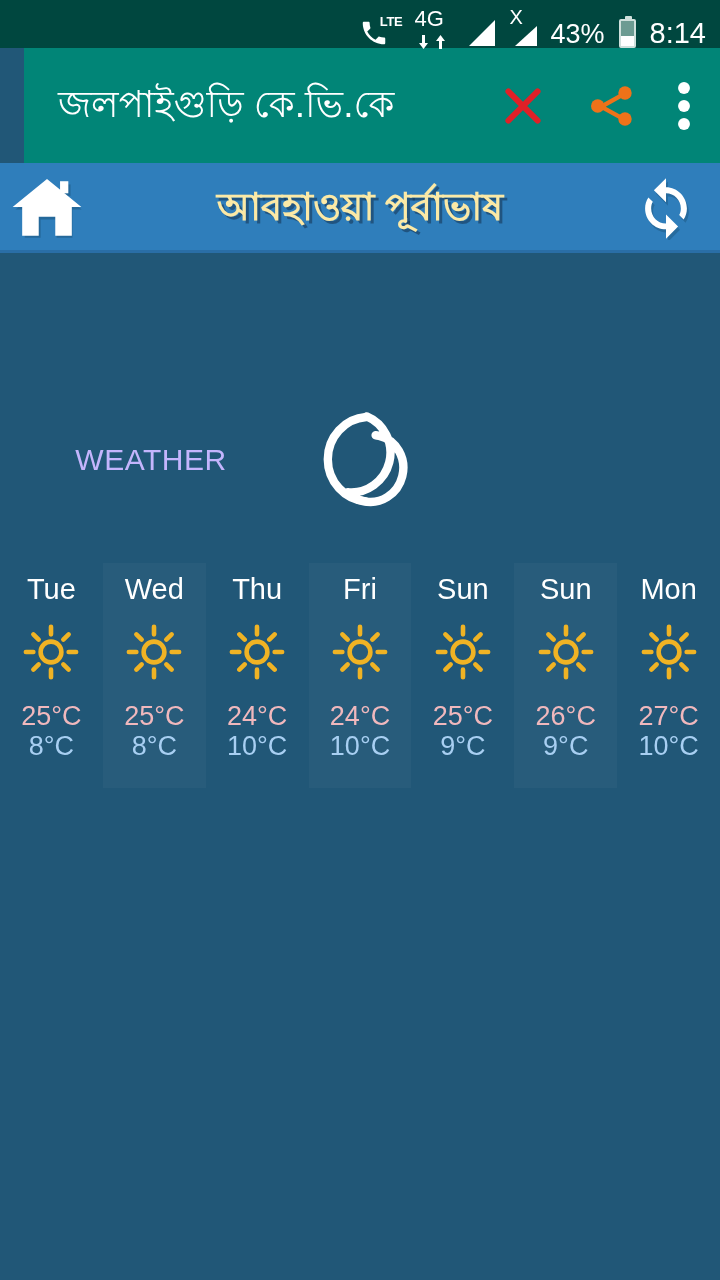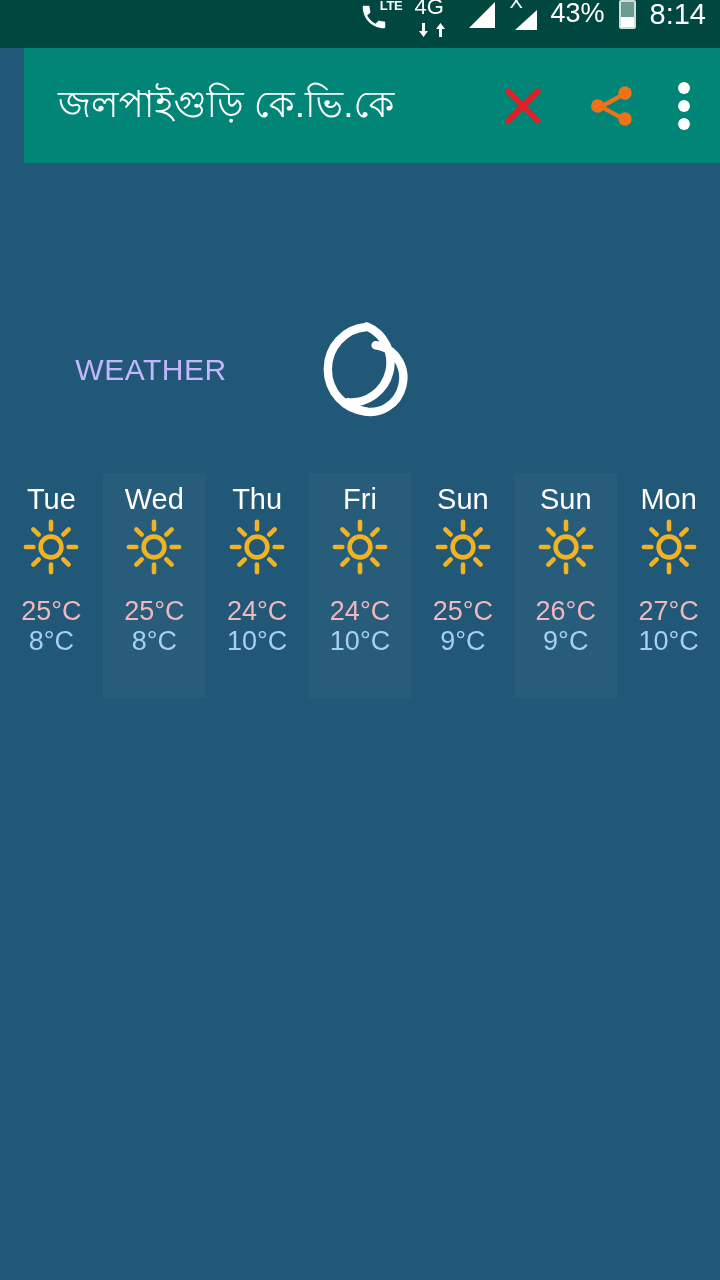--- a/index.html
+++ b/index.html
@@ -6,21 +6,21 @@
   html,body {
     width:720px; height:1280px;
     background:#215777;
     font-family:"Liberation Sans","DejaVu Sans",sans-serif;
     overflow:hidden;
   }
   #app { position:relative; width:720px; height:1280px; background:#215777; }
 
   
   .statusbar{
-    height:48px; background:#00473f; display:flex; align-items:flex-start;
+    height:48px; background:#00473f; display:flex; align-items:flex-end;
     justify-content:flex-end; padding-right:14px; gap:10px;
   }
   .sb-item{ display:flex; align-items:center; }
   .sb-text{ color:#ffffff; font-size:27px; letter-spacing:0px; line-height:1; }
   .sb-time{ color:#ffffff; font-size:29px; line-height:1; margin-left:4px; }
   .lte-wrap{ position:relative; width:44px; height:32px; }
   .lte-lbl{ position:absolute; right:0; top:-2px; color:#fff; font-size:13px; font-weight:bold; letter-spacing:-.3px;}
   .fourg-wrap{ position:relative; width:42px; height:36px; }
   .fourg-lbl{ position:absolute; left:2px; top:-4px; color:#fff; font-size:22px; line-height:1; }
   .arrows{ position:absolute; left:2px; bottom:-2px; width:38px; height:16px; }
@@ -68,21 +68,21 @@
   .cur-sub{ color:#c4b5fd; font-size:30px; font-weight:400; letter-spacing:.5px; line-height:1.25;}
   .cur-icon{ width:170px; display:flex; justify-content:center; align-items:center;}
   .cur-right{ flex:1; text-align:center; }
   .cur-temp{ color:#ffffff; font-size:62px; font-weight:300; line-height:1.05; letter-spacing:1px;}
   .cur-desc{ color:#ffffff; font-size:27px; font-weight:400; margin-top:8px;}
 
   
   .forecast{ display:flex; margin-top:28px; height:225px; }
   .fc-col{ flex:1; display:flex; flex-direction:column; align-items:center; padding-top:12px; }
   .fc-col.alt{ background:rgba(255,255,255,0.035); }
-  .fc-day{ color:#ffffff; font-size:29px; font-weight:400; line-height:1; margin-bottom:4px;}
+  .fc-day{ color:#ffffff; font-size:29px; font-weight:400; line-height:1; margin-bottom:19px;}
   .fc-icon{ height:58px; display:flex; align-items:center; justify-content:center;}
   .fc-hi{ color:#f0b8bd; font-size:27px; margin-top:20px; line-height:1.12;}
   .fc-lo{ color:#a8cff2; font-size:27px; line-height:1.12;}
 </style>
 </head>
 <body>
 
 <div id="app">
 
   <div class="statusbar">
@@ -147,20 +147,45 @@
       <div class="icon-btn">
         <svg width="20" height="54" viewBox="0 0 8 30">
           <circle cx="4" cy="5" r="3.3" fill="#ffffff"></circle>
           <circle cx="4" cy="15" r="3.3" fill="#ffffff"></circle>
           <circle cx="4" cy="25" r="3.3" fill="#ffffff"></circle>
         </svg>
       </div>
     </div>
   </div>
 
+  <div class="subbar">
+    <div class="icon-btn">
+      <svg width="78" height="70" viewBox="0 0 24 22">
+        <g transform="translate(.5,.7)" opacity=".35">
+          <path fill="#12405e" d="M12 2.6L1.6 11.1h2.9V20h5V14.2h5V20h5v-8.9h2.9z"></path>
+          <path fill="#12405e" d="M16.4 3.2h2.5v3.6h-2.5z"></path>
+        </g>
+        <path fill="#ffffff" d="M12 2.2L1.2 11h3V20h5.2v-5.9h5.2V20h5.2v-9h3z"></path>
+        <path fill="#ffffff" d="M16.1 2.9h2.6v3.8h-2.6z"></path>
+      </svg>
+    </div>
+
+    <div class="subbar-title">আবহাওয়া পূর্বাভাষ</div>
+
+    <div class="icon-btn" style="margin-left:auto;">
+      <svg width="72" height="66" viewBox="0 0 24 24">
+        <g opacity=".3" transform="translate(.7,.7)">
+          <path fill="#12405e" d="M12 5.3V2L7.6 6.4 12 10.8V7.5c3 0 5.4 2.5 5.4 5.5 0 .9-.2 1.7-.6 2.4l1.6 1.6c.8-1.2 1.2-2.5 1.2-4 0-4.2-3.4-7.7-7.6-7.7z"></path>
+          <path fill="#12405e" d="M12 18.5c-3 0-5.4-2.5-5.4-5.5 0-.9.2-1.7.6-2.4L5.6 9c-.8 1.2-1.2 2.5-1.2 4 0 4.2 3.4 7.6 7.6 7.6V24l4.4-4.4L12 15.2z"></path>
+        </g>
+        <path fill="#ffffff" d="M12 4.8V1.5L7.6 5.9 12 10.3V7c3 0 5.4 2.5 5.4 5.5 0 .9-.2 1.7-.6 2.4l1.6 1.6c.8-1.2 1.2-2.5 1.2-4 0-4.2-3.4-7.7-7.6-7.7z"></path>
+        <path fill="#ffffff" d="M12 18c-3 0-5.4-2.5-5.4-5.5 0-.9.2-1.7.6-2.4L5.6 8.5c-.8 1.2-1.2 2.5-1.2 4 0 4.2 3.4 7.6 7.6 7.6v3.4l4.4-4.4L12 14.7z"></path>
+      </svg>
+    </div>
+  </div>
 
   <div class="current">
     <div class="cur-left">
       <div class="cur-sub">WEATHER</div>
     </div>
 
     <div class="cur-icon">
       <svg width="96" height="104" viewBox="0 0 48 52">
         <path fill="none" stroke="#ffffff" stroke-width="4.2" stroke-linecap="round" stroke-linejoin="round" d="M21.5 4.2C30.8 5.6 38 13.8 38 23.7c0 9.9-7.2 18.1-16.5 19.5 2.4 1.6 5.3 2.5 8.4 2.5 8.9 0 16.1-7.5 16.1-16.8S38.8 12.1 29.9 12.1c-.6 0-1.2 0-1.8.1" transform="rotate(14 24 26)"></path>
         <path fill="none" stroke="#ffffff" stroke-width="4.2" stroke-linecap="round" d="M26.6 4.5C15.9 5.3 7.4 14.4 7.4 25.6c0 11.2 8.5 20.3 19.2 21.1"></path>

